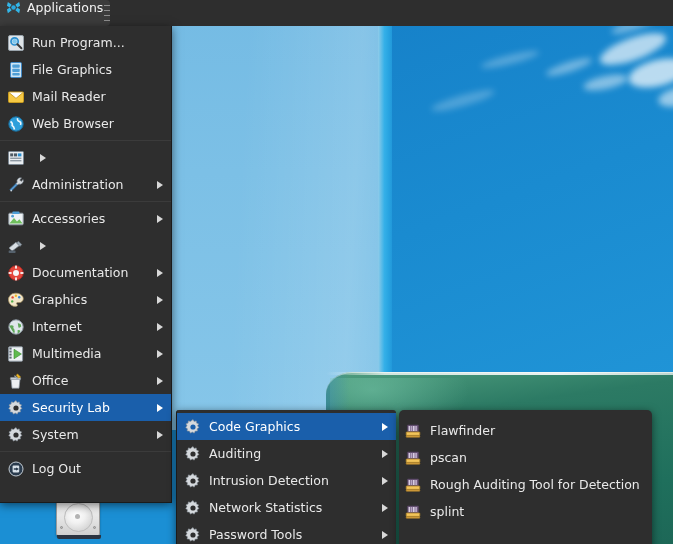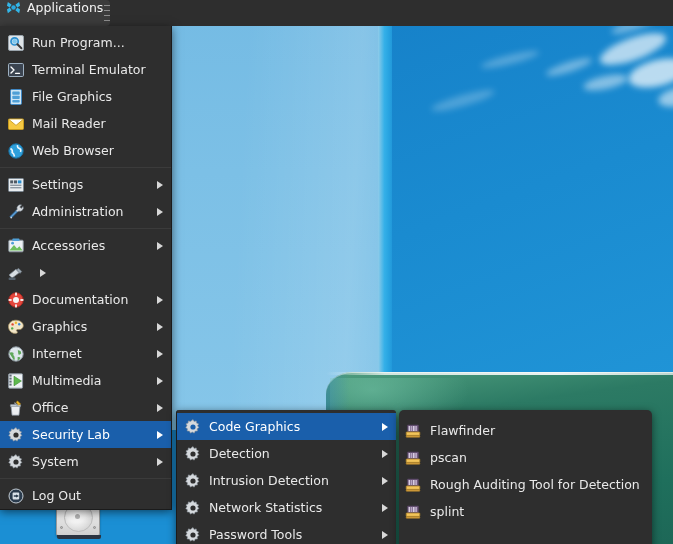--- a/index.html
+++ b/index.html
@@ -130,21 +130,21 @@
     background: #2e2e2e;
     color: #e8e8e8;
     z-index: 40;
     padding: 4px 0;
     box-shadow: 0 2px 9px rgba(0,0,0,.55);
   }
   #main-menu {
     left: 0; top: 26px; width: 172px;
     border-right: 1px solid #1b1b1b;
     border-bottom: 1px solid #1b1b1b;
-    padding: 3px 0 0 0;
+    padding: 3px 0 20px 0;
   }
   #sub-security {
     left: 176px; top: 410px; width: 220px;
     border-radius: 3px 3px 0 0;
     padding: 3px 0 0 0;
     border-left: 1px solid #1b1b1b;
   }
   #sub-code {
     left: 399px; top: 410px; width: 253px; height: 140px;
     border-radius: 5px;
@@ -245,30 +245,20 @@
       <svg width="16" height="16" viewBox="0 0 16 16">
         <rect x="0.5" y="0.5" width="15" height="15" rx="1.5" fill="#dfe4e8" stroke="#9aa4ac"></rect>
         <circle cx="6.6" cy="6.4" r="3.6" fill="none" stroke="#2a8fd0" stroke-width="1.7"></circle>
         <circle cx="6.6" cy="6.4" r="2.3" fill="#7fc9ef"></circle>
         <path d="M9.4 9.2 L13.4 13.2" stroke="#3a3a3a" stroke-width="2" stroke-linecap="round"></path>
       </svg>
     </span>
     <span class="lbl">Run Program...</span>
   </div>
 
-  <div class="mi">
-    <span class="ico">
-      <svg width="16" height="16" viewBox="0 0 16 16">
-        <rect x="0.5" y="1.5" width="15" height="13" rx="1.2" fill="#3b4450" stroke="#9fb1c2"></rect>
-        <path d="M3 5 L6 8 L3 11" stroke="#ffffff" stroke-width="1.4" fill="none" stroke-linecap="round" stroke-linejoin="round"></path>
-        <path d="M7.5 11.3 H11.5" stroke="#ffffff" stroke-width="1.3" stroke-linecap="round"></path>
-      </svg>
-    </span>
-    <span class="lbl">Terminal Emulator</span>
-  </div>
 
   <div class="mi">
     <span class="ico">
       <svg width="16" height="16" viewBox="0 0 16 16">
         <rect x="2.5" y="0.5" width="11" height="15" rx="1.2" fill="#cfe6f5" stroke="#3f87c4"></rect>
         <rect x="4.3" y="2.6" width="7.4" height="3.2" rx="0.8" fill="#4f9fd6"></rect>
         <rect x="4.3" y="6.8" width="7.4" height="3.2" rx="0.8" fill="#4f9fd6"></rect>
         <rect x="4.3" y="11" width="7.4" height="2.6" rx="0.8" fill="#4f9fd6"></rect>
       </svg>
     </span>
@@ -302,21 +292,20 @@
     <span class="ico">
       <svg width="16" height="16" viewBox="0 0 16 16">
         <rect x="0.5" y="1.5" width="15" height="13" rx="1" fill="#e9edf0" stroke="#7b8792"></rect>
         <rect x="2.2" y="3.4" width="3" height="3" fill="#4f5a64"></rect>
         <rect x="6" y="3.4" width="3" height="3" fill="#4f5a64"></rect>
         <rect x="9.8" y="3.4" width="3.6" height="3" fill="#2a8fd0"></rect>
         <rect x="2.2" y="7.6" width="11.2" height="1.4" fill="#8d98a2"></rect>
         <rect x="2.2" y="10" width="11.2" height="1.4" fill="#8d98a2"></rect>
       </svg>
     </span>
-    <span class="lbl">Settings</span>
     <span class="arrow"></span>
   </div>
 
   <div class="mi">
     <span class="ico">
       <svg width="16" height="16" viewBox="0 0 16 16">
         <path d="M2 13.6 L9.2 6.4 L10.6 7.8 L3.4 15 Z" fill="#5c9ed6" stroke="#2f6fa5" stroke-width="0.7" transform="translate(0,-1)"></path>
         <path d="M13.6 1 a3.4 3.4 0 0 0 -4.4 4.4 l-1.1 1.1 1.5 1.5 1.1 -1.1 a3.4 3.4 0 0 0 4.4 -4.4 l-1.9 1.9 -1.5 -1.5 z" fill="#d9dde1" stroke="#7b8792" stroke-width="0.6"></path>
         <circle cx="3.2" cy="13.6" r="0.9" fill="#c8d4df"></circle>
       </svg>
@@ -471,21 +460,21 @@
     <span class="arrow"></span>
   </div>
 
   <div class="mi">
     <span class="ico">
       <svg width="16" height="16" viewBox="0 0 16 16">
         <path d="M8 0.6 l1.1 1.9 2.1 -0.6 0.3 2.2 2.1 0.8 -1.1 1.9 1.4 1.7 -1.8 1.3 0.3 2.2 -2.2 0.1 -1 2 -1.9 -1.1 -1.9 1.1 -1 -2 -2.2 -0.1 0.3 -2.2 -1.8 -1.3 1.4 -1.7 -1.1 -1.9 2.1 -0.8 0.3 -2.2 2.1 0.6 z" fill="#d5d9dd" stroke="#8e979f" stroke-width="0.6"></path>
         <circle cx="8" cy="8" r="2.6" fill="#2e2e2e"></circle>
       </svg>
     </span>
-    <span class="lbl">Detection</span>
+    <span class="lbl">Auditing</span>
     <span class="arrow"></span>
   </div>
 
   <div class="mi">
     <span class="ico">
       <svg width="16" height="16" viewBox="0 0 16 16">
         <path d="M8 0.6 l1.1 1.9 2.1 -0.6 0.3 2.2 2.1 0.8 -1.1 1.9 1.4 1.7 -1.8 1.3 0.3 2.2 -2.2 0.1 -1 2 -1.9 -1.1 -1.9 1.1 -1 -2 -2.2 -0.1 0.3 -2.2 -1.8 -1.3 1.4 -1.7 -1.1 -1.9 2.1 -0.8 0.3 -2.2 2.1 0.6 z" fill="#d5d9dd" stroke="#8e979f" stroke-width="0.6"></path>
         <circle cx="8" cy="8" r="2.6" fill="#2e2e2e"></circle>
       </svg>
     </span>

